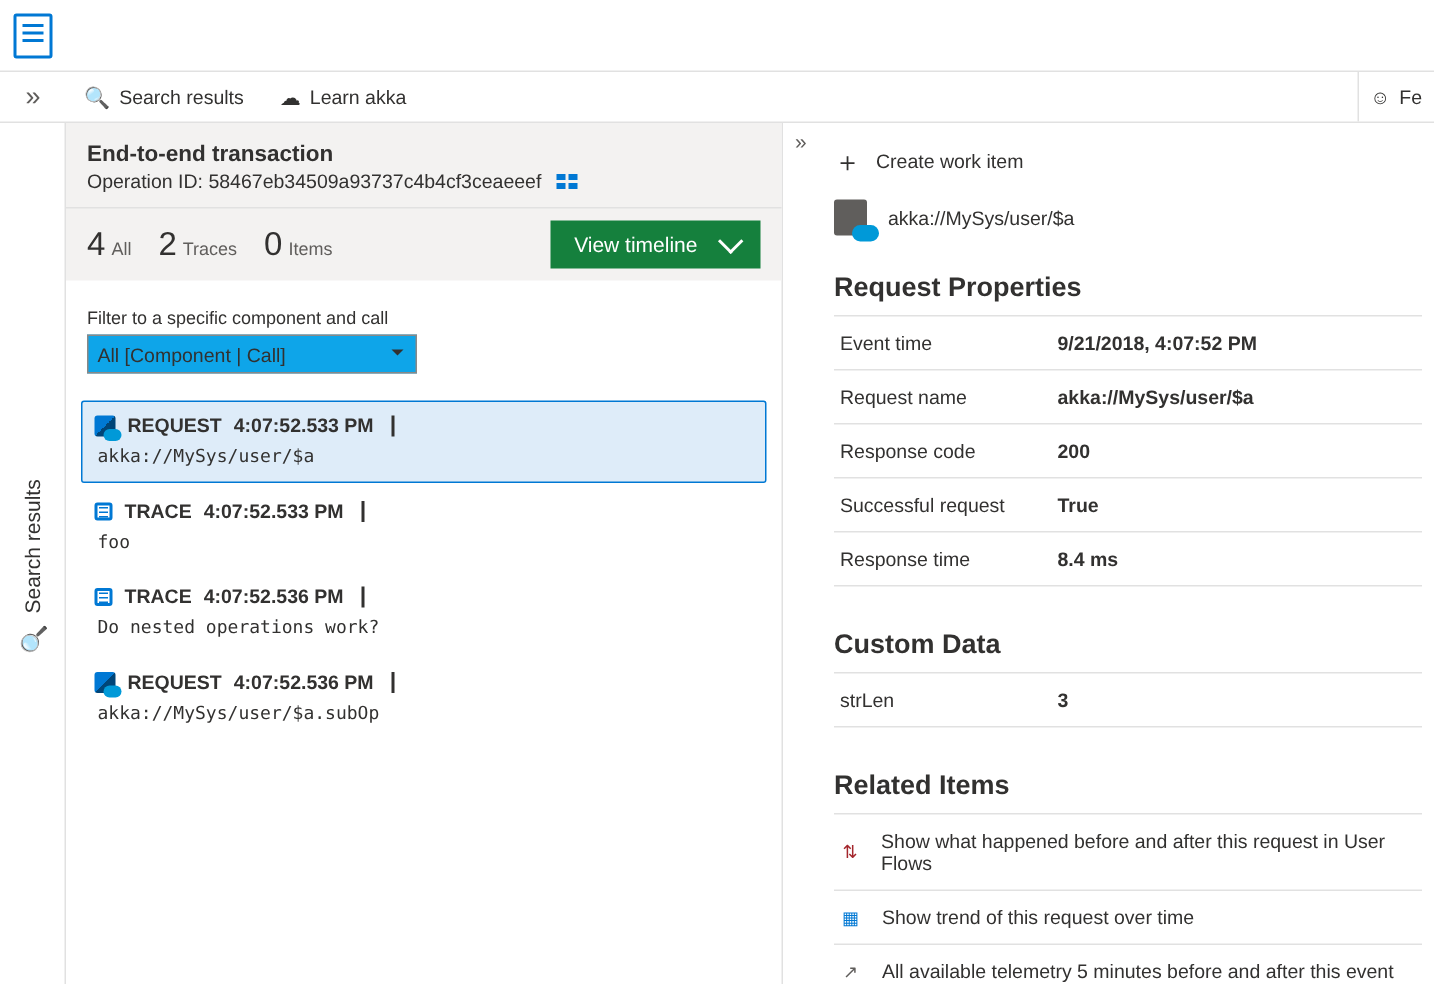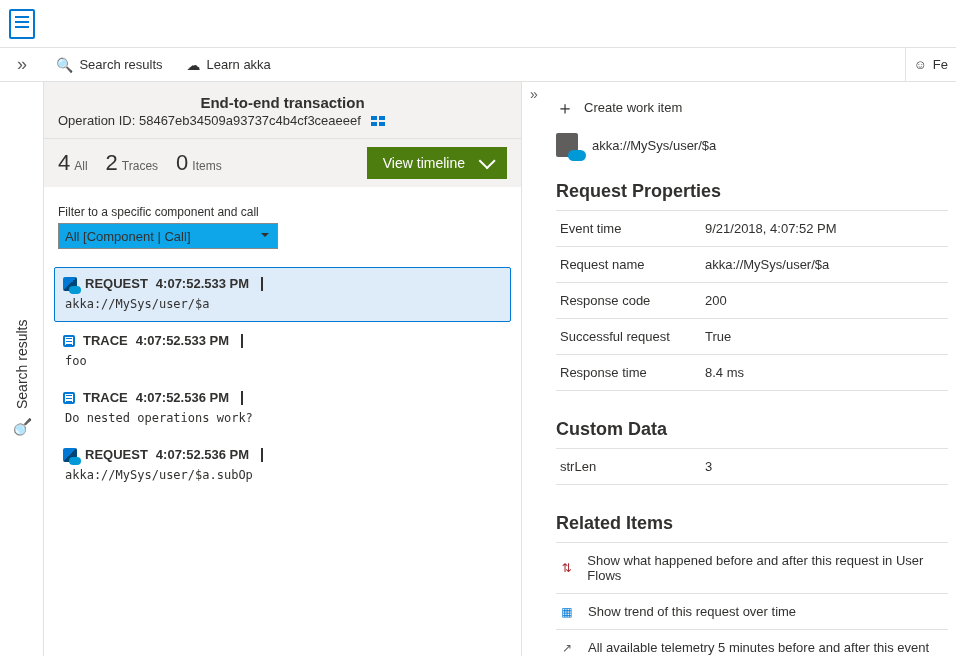--- a/index.html
+++ b/index.html
@@ -20,30 +20,30 @@
   .feedback { display:flex; align-items:center; gap:6px; padding:0 8px; border-left:1px solid #e1e1e1; height:100%; }
   
   .main { display:flex; }
   
   .left-rail { width: 44px; border-right: 1px solid #e1e1e1; display:flex; align-items:center; justify-content:center; }
   .vertical-label { writing-mode: vertical-rl; transform: rotate(180deg); font-size:14px; color:#323130; display:flex; align-items:center; gap:8px; }
   .vertical-label .mag { transform: rotate(90deg); font-size:16px; }
   
   .center-pane { flex: 0 0 478px; border-right: 1px solid #e1e1e1; }
   
-  .op-header { background:#f3f2f1; padding: 12px 14px 10px; position:relative;text-align:center; }
+  .op-header { background:#f3f2f1; padding: 12px 14px 10px; position:relative; }
   .op-header h2 { font-size: 15px; font-weight: 600; }
   .op-header .opid { font-size: 13px; color:#323130; margin-top:2px; display:flex; align-items:center; gap:10px; }
   .grid-icon { display:inline-block; width:14px; height:10px; background: linear-gradient(#0078d4,#0078d4) 0 0/6px 4px no-repeat, linear-gradient(#0078d4,#0078d4) 8px 0/6px 4px no-repeat, linear-gradient(#0078d4,#0078d4) 0 6px/6px 4px no-repeat, linear-gradient(#0078d4,#0078d4) 8px 6px/6px 4px no-repeat; }
   
   .counts-row { display:flex; align-items:center; background:#f3f2f1; border-top:1px solid #e1e1e1; padding: 8px 14px; gap: 18px; }
   .count { display:flex; align-items:baseline; gap:4px; }
   .count .num { font-size: 22px; font-weight:400; }
   .count .lbl { font-size: 12px; color:#605e5c; }
-  .view-timeline { margin-left:auto; background:#4d7c0f; color:#fff; padding: 8px 16px; font-size:14px; display:flex; align-items:center; gap:14px; cursor:pointer; min-width:135px; justify-content:center; }
+  .view-timeline { margin-left:auto; background:#15803d; color:#fff; padding: 8px 16px; font-size:14px; display:flex; align-items:center; gap:14px; cursor:pointer; min-width:135px; justify-content:center; }
   .chev-down { display:inline-block; width:12px; height:12px; border-right:2px solid #fff; border-bottom:2px solid #fff; transform: rotate(45deg) translateY(-3px); }
   
   .filter-section { padding: 18px 14px 8px; }
   .filter-label { font-size:12px; color:#323130; margin-bottom:4px; }
   .filter-select { width: 220px; height: 26px; border:1px solid #8a8886; padding: 0 22px 0 6px; font-size:13px; background:#0ea5e9; position:relative; display:flex; align-items:center; }
   .filter-select::after { content:""; position:absolute; right:8px; top:9px; border:4px solid transparent; border-top-color:#323130; }
   
   .trace-list { padding: 10px 10px; }
   .trace-item { border:1px solid transparent; padding: 8px 8px 10px; margin-bottom: 2px; }
   .trace-item.selected { background:#deecf9; border:1px solid #0078d4; border-radius:2px; }
@@ -65,21 +65,21 @@
   
   .entity-row { display:flex; align-items:center; gap:14px; margin-bottom: 24px; }
   .srv-icon { width:22px; height:24px; background:#605e5c; border-radius:2px; position:relative; }
   .srv-icon::after { content:""; position:absolute; right:-8px; bottom:-4px; width:18px; height:11px; background:#0099d8; border-radius:8px; }
   .entity-name { font-size:13px; }
   
   .section-title { font-size:18px; font-weight:600; margin: 0 0 8px; }
   .prop-row { display:flex; padding: 10px 4px; border-top:1px solid #e1e1e1; font-size:13px; }
   .prop-row:last-child { border-bottom:1px solid #e1e1e1; }
   .prop-key { width: 145px; color:#323130; }
-  .prop-val { color:#323130; }
+  .prop-val { color:#323130;font-weight:bold; }
   
   .related-list { margin-top:8px; }
   .related-item { display:flex; align-items:center; gap:14px; padding:10px 4px; border-top:1px solid #e1e1e1; font-size:13px; cursor:pointer; }
   .ri-icon { width:14px; height:14px; display:flex; align-items:center; justify-content:center; font-size:12px; }
   .ri1 { color:#a4262c; }
   .ri2 { color:#0078d4; }
   .ri3 { color:#605e5c; }
 </style>
 </head>
 <body>

